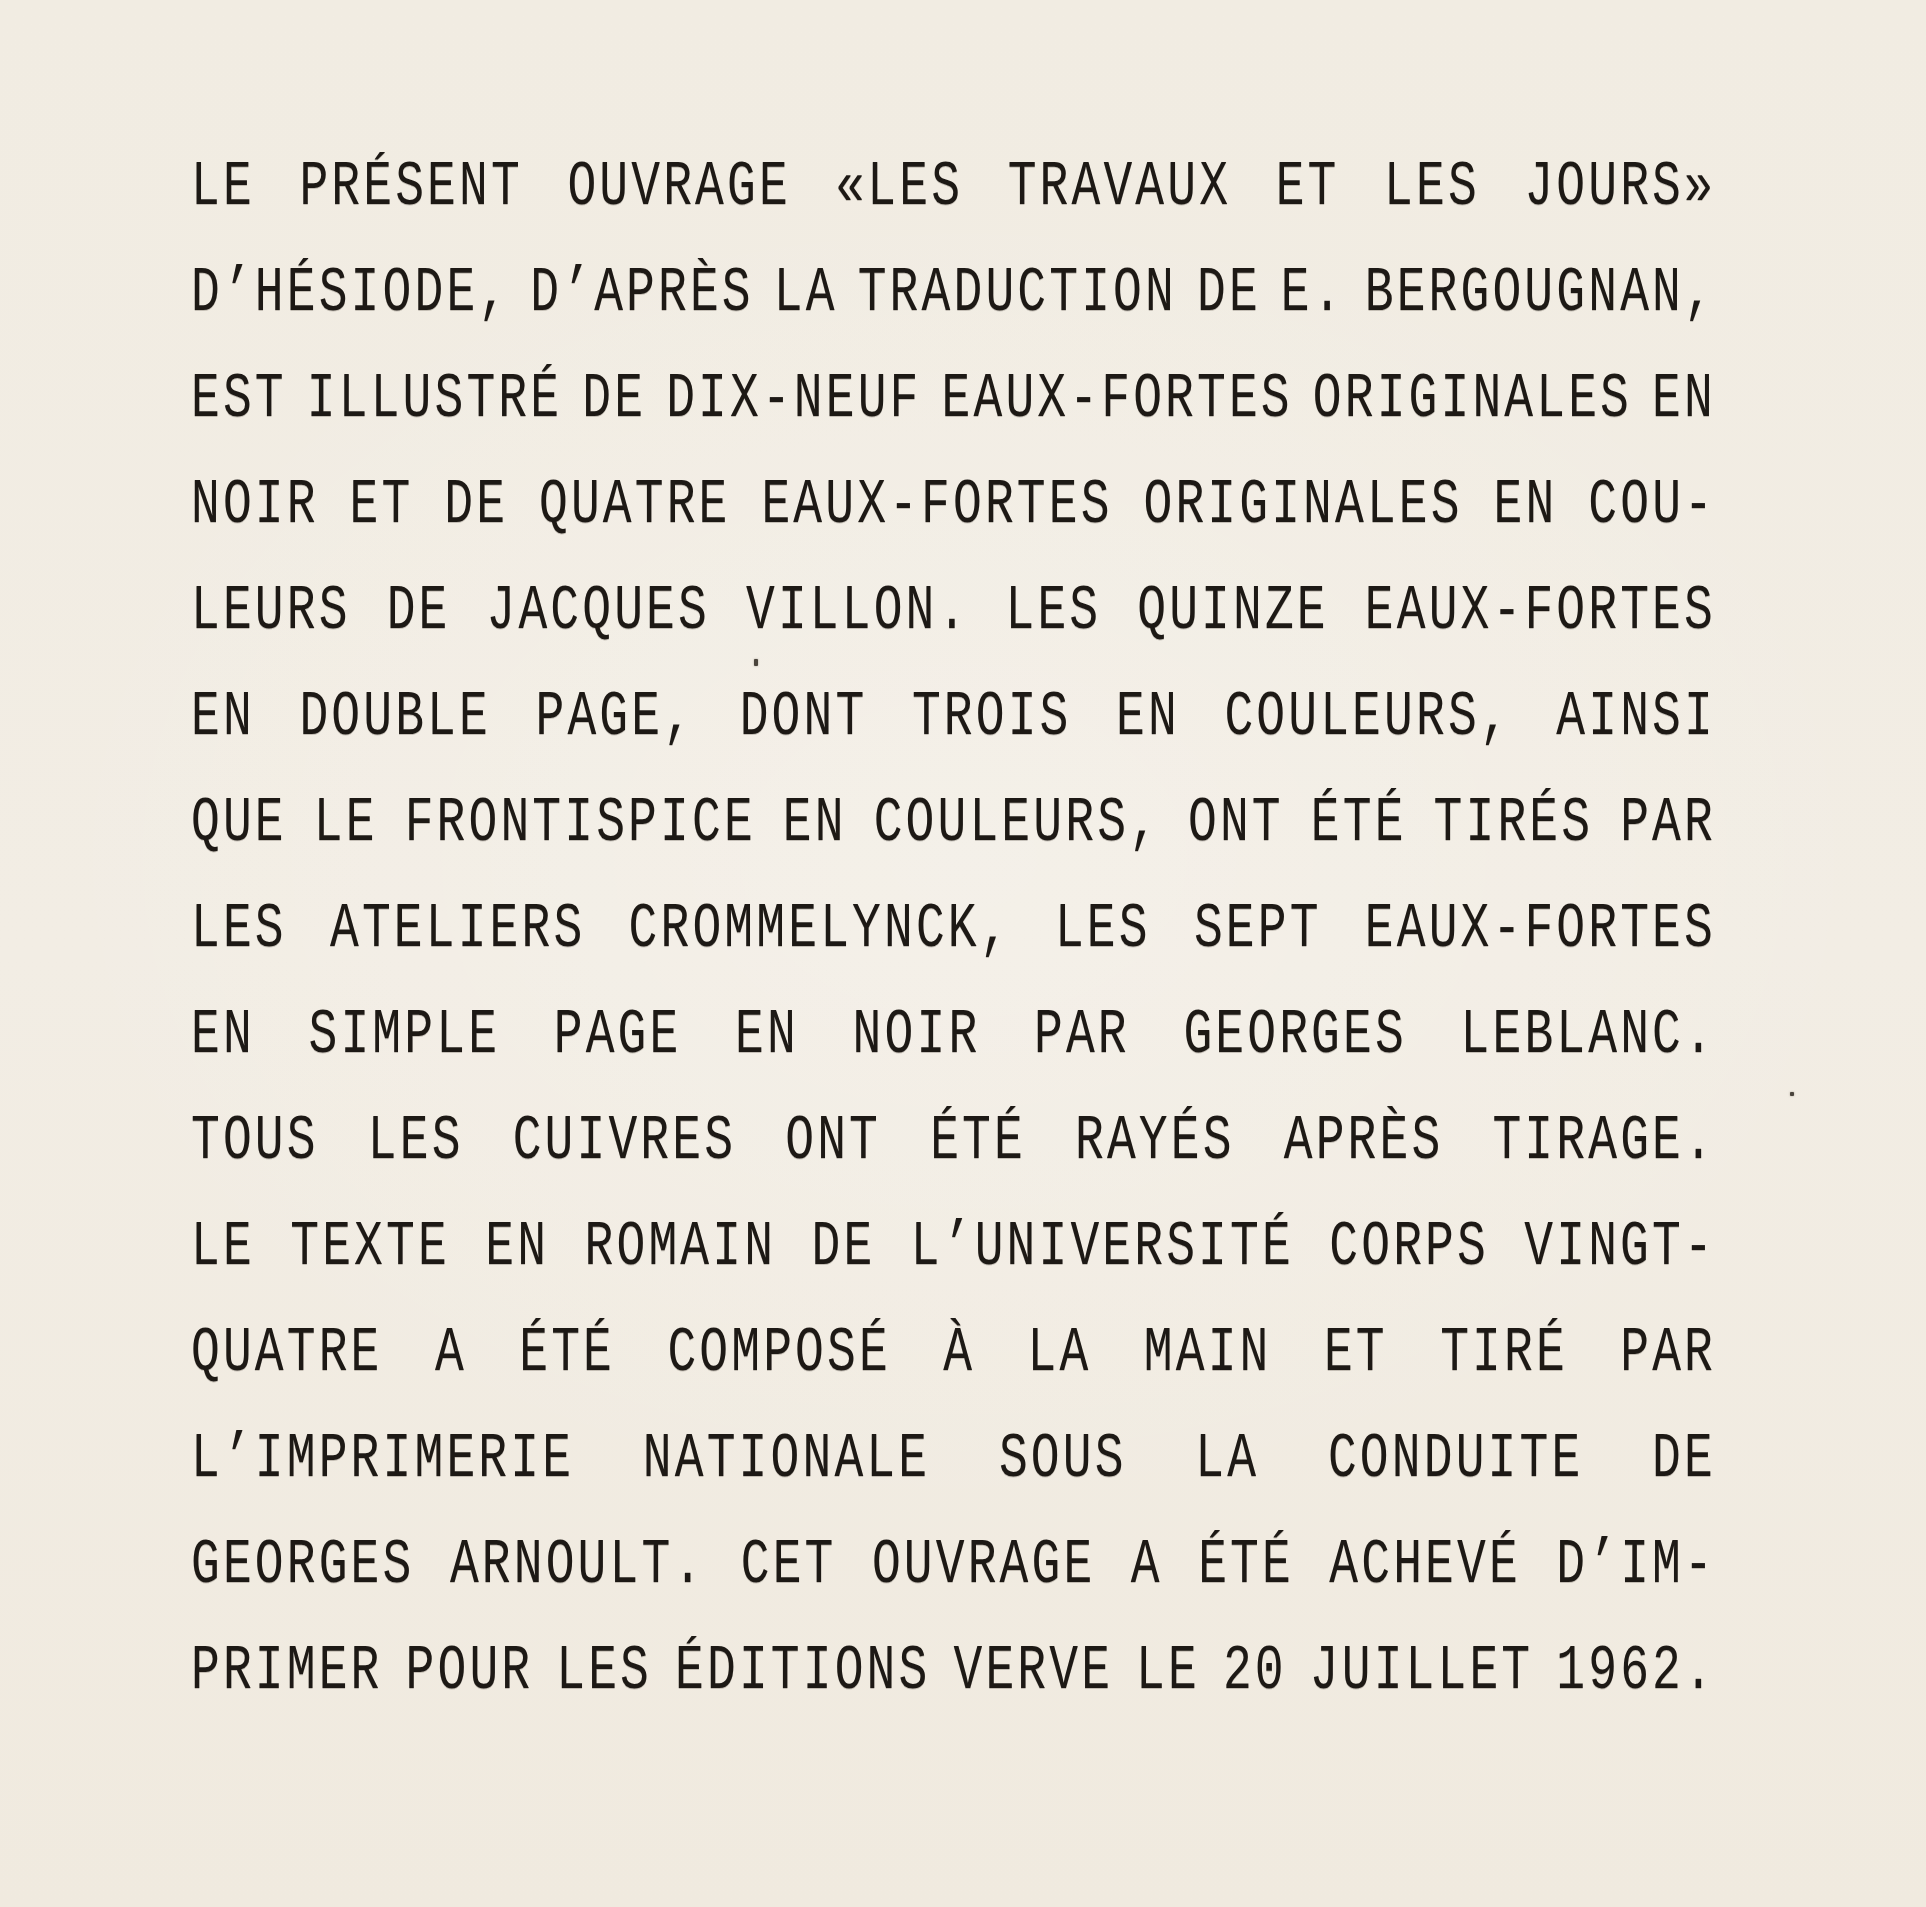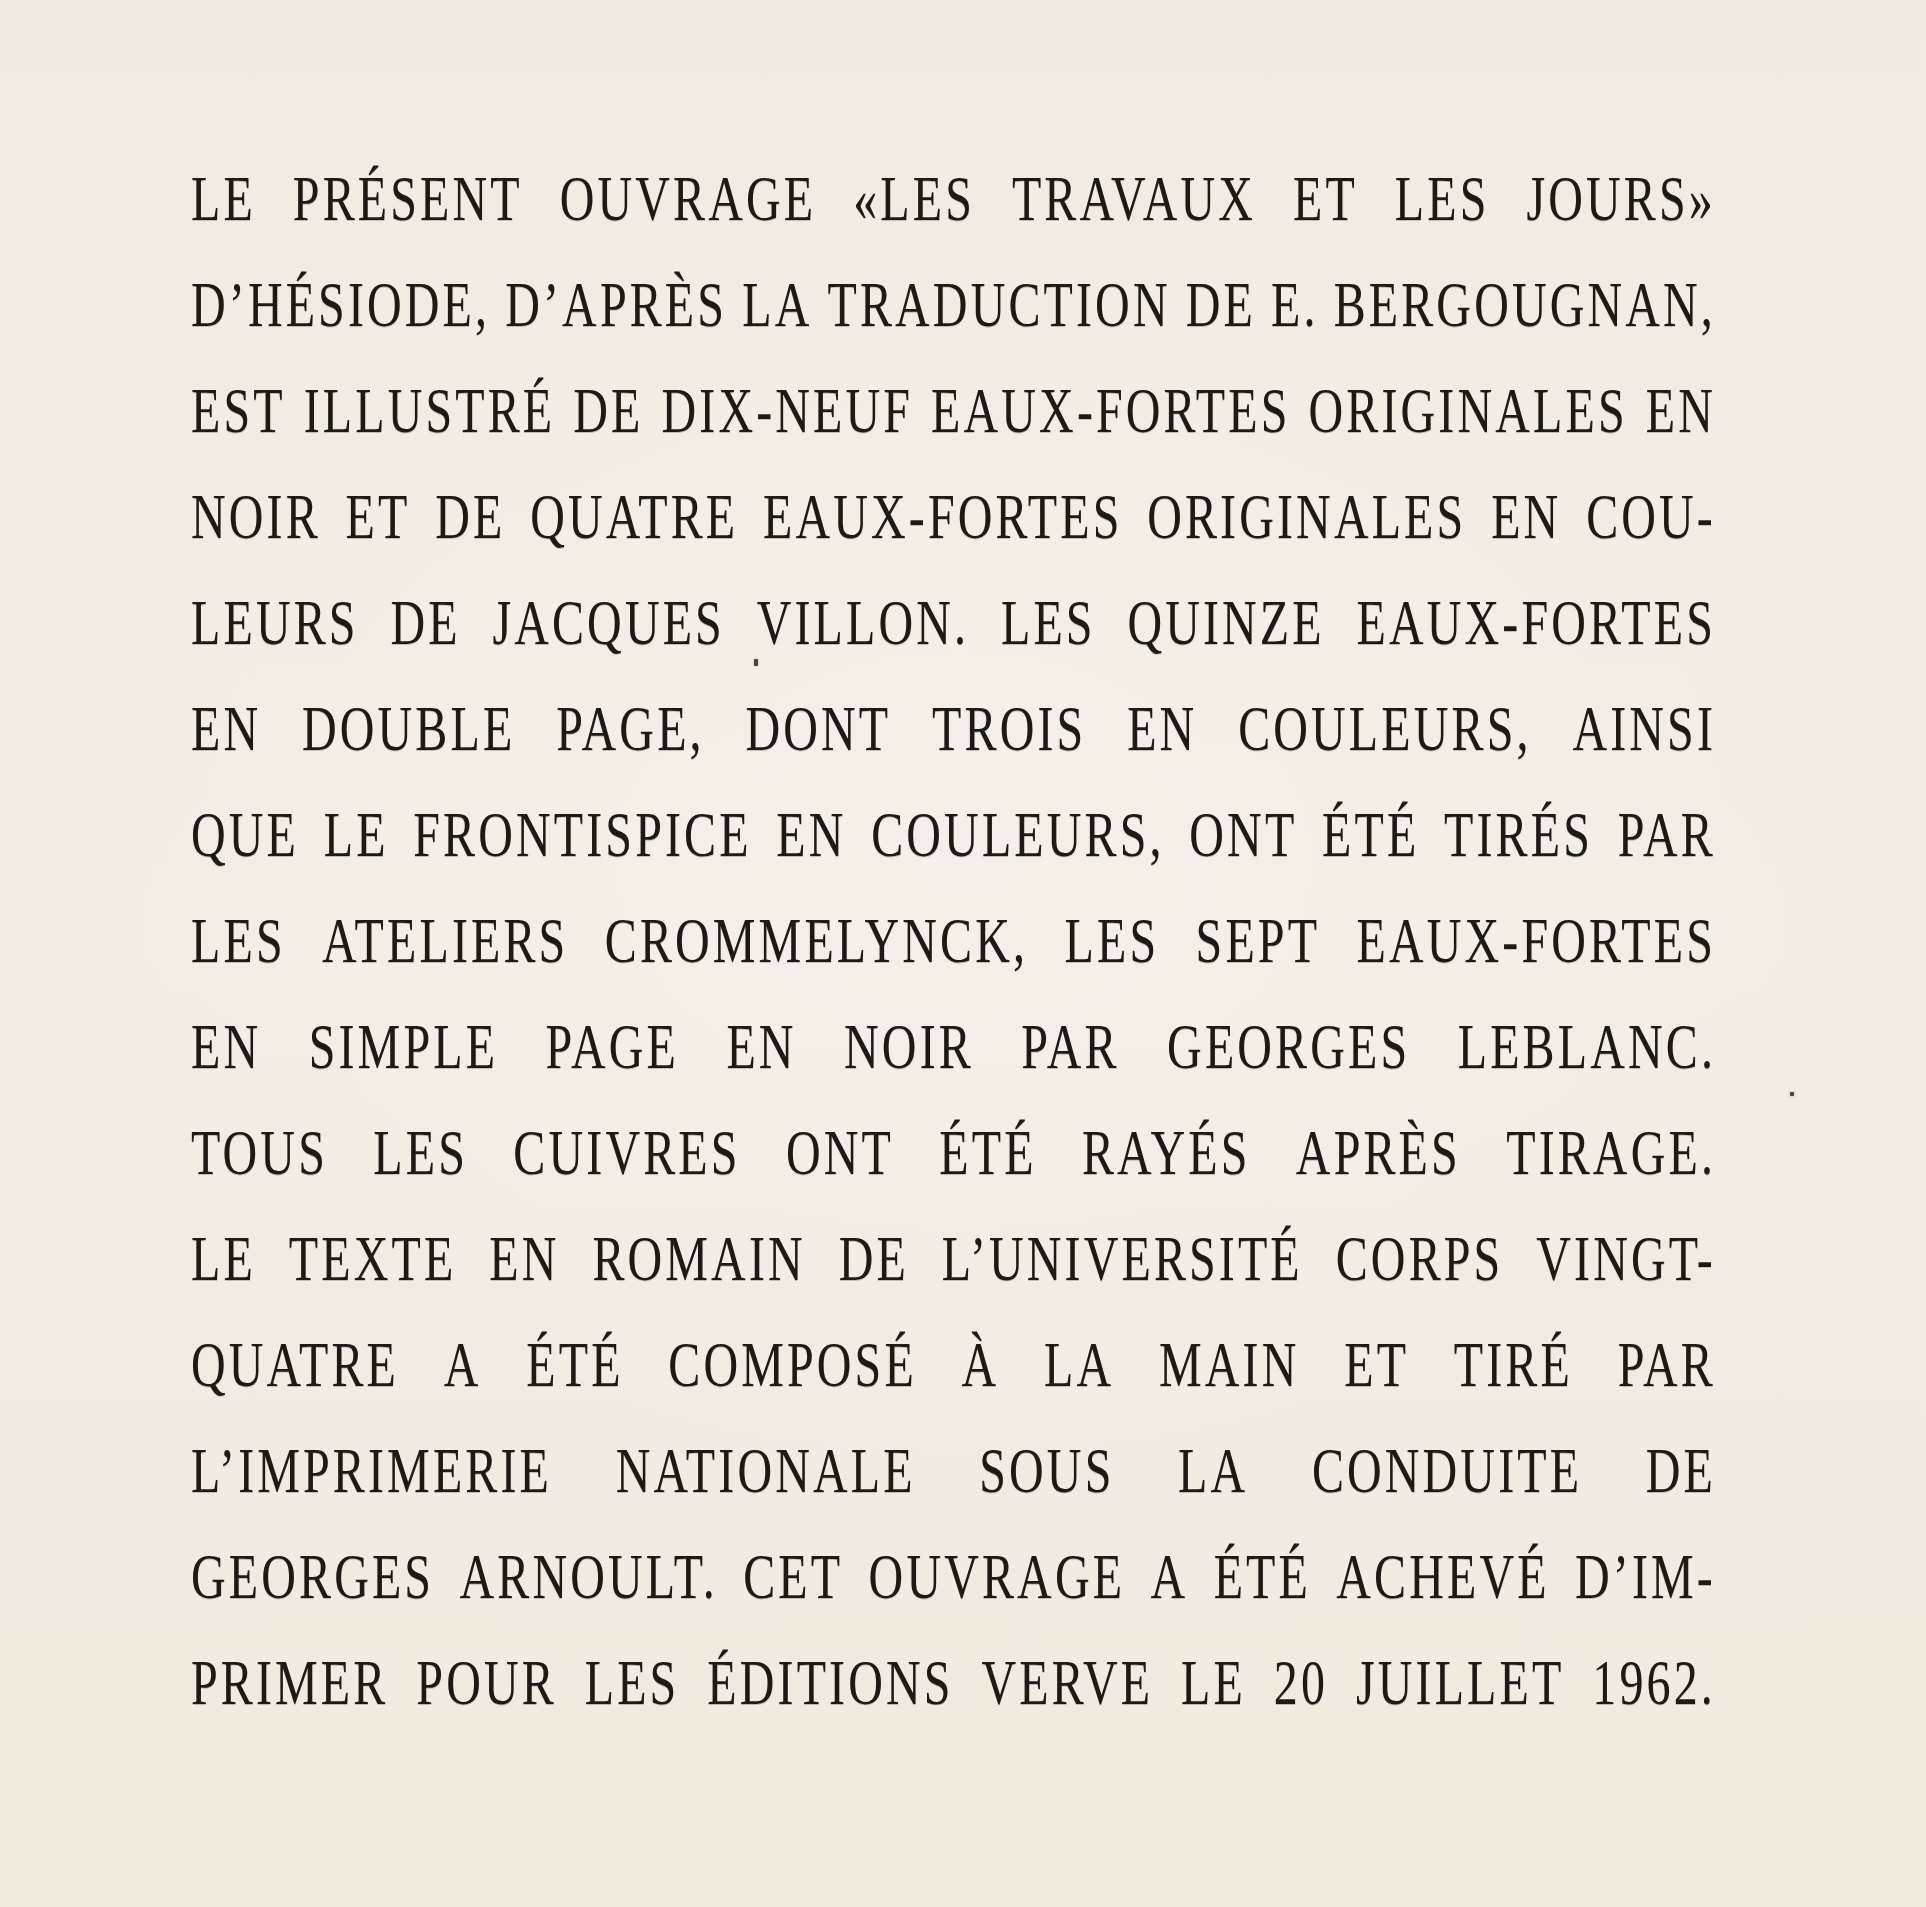--- a/index.html
+++ b/index.html
@@ -19,23 +19,24 @@
   .paper {
     position: absolute;
     inset: 0;
     background:
       radial-gradient(ellipse 1386px 990px at 50% 45%, rgba(255,255,255,0.18), rgba(0,0,0,0) 70%),
       linear-gradient(180deg, #f1ece2 0%, #f2ede4 50%, #f0eadf 100%);
   }
   .colophon {
     position: absolute;
     left: 191px;
-    top: 168px;
+    top: 156px;
     width: 1525px;
     color: #1d1915;
+    font-family: Liberation Mono, monospace;
   }
   .line {
     display: flex;
     justify-content: space-between;
     height: 106px;
     font-size: 48px;
     line-height: 1;
     letter-spacing: 0.065em;
     white-space: pre;
     transform: scaleY(1.30);

